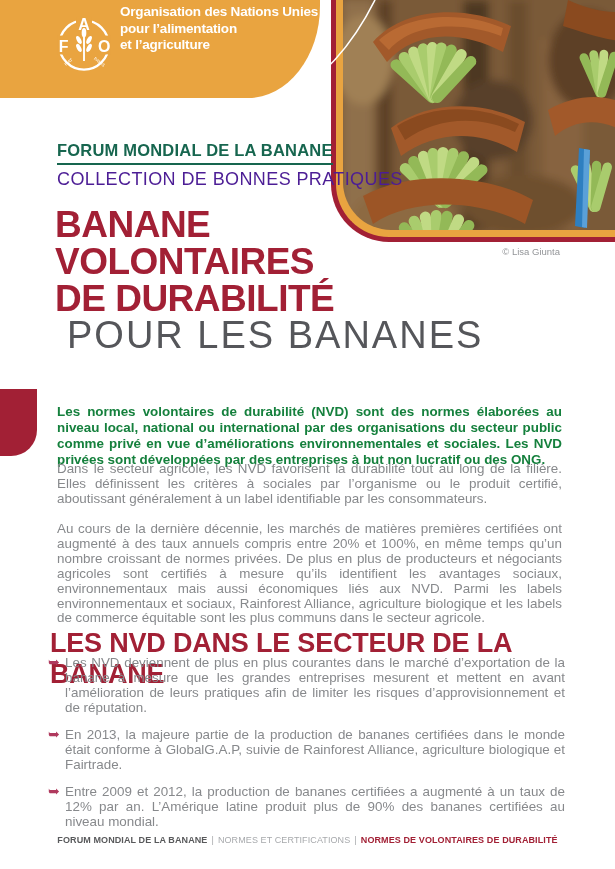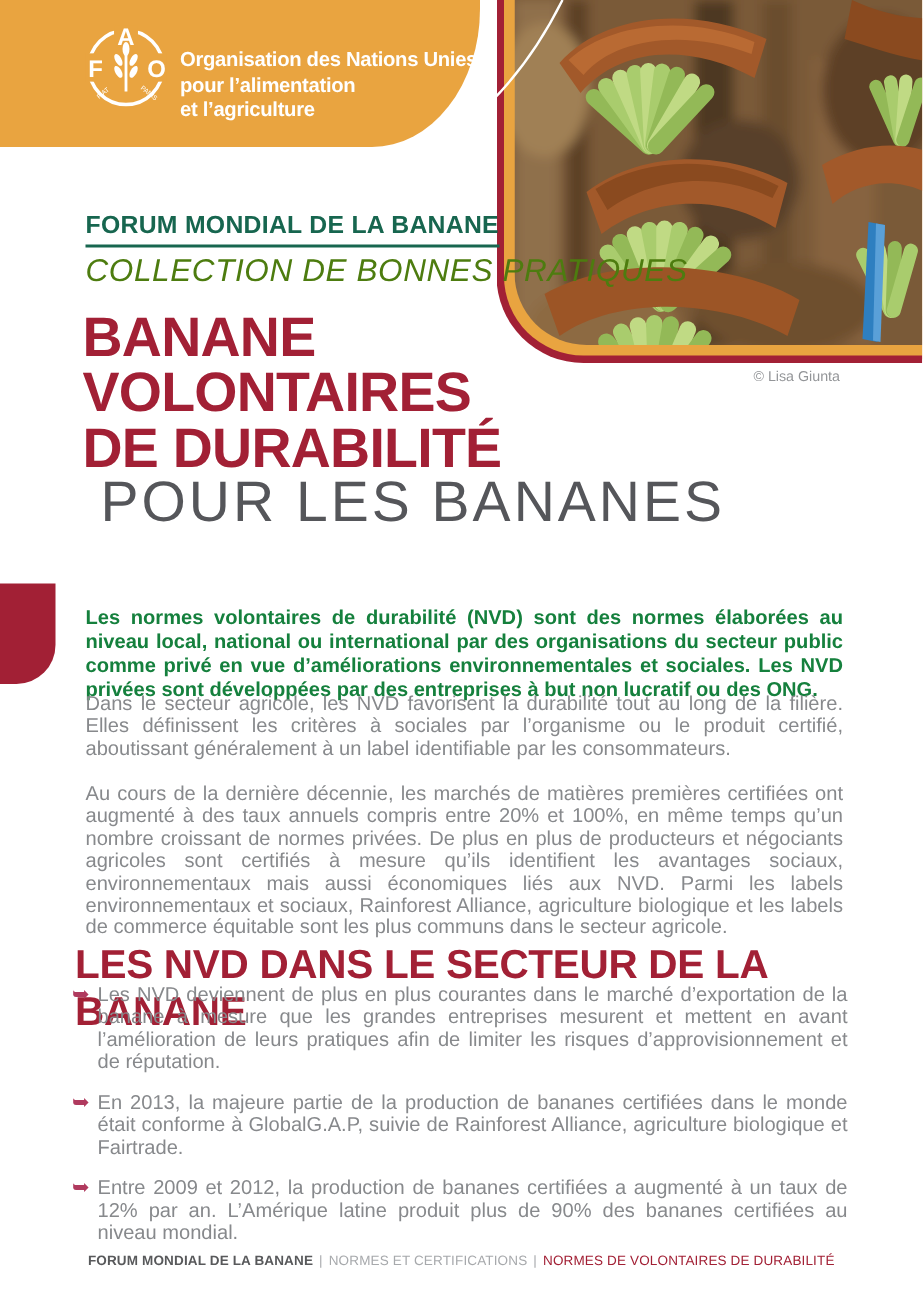--- a/index.html
+++ b/index.html
@@ -3,39 +3,39 @@
 <meta charset="utf-8">
 <style>
   html,body{margin:0;padding:0;background:#fff;}
   .page{position:relative;width:615px;height:869px;background:#fff;overflow:hidden;
         font-family:"Liberation Sans",sans-serif;}
 
   
   .header-orange{position:absolute;left:0;top:0;width:320px;height:98px;
     background:#E9A440;border-bottom-right-radius:72px 92px;}
   .fao-logo{position:absolute;left:55px;top:16px;width:58px;height:58px;}
-  .org-name{position:absolute;left:120px;top:32px;color:#fff;font-weight:bold;
+  .org-name{position:absolute;left:120px;top:4px;color:#fff;font-weight:bold;
     font-size:13.5px;line-height:16.5px;letter-spacing:-0.2px;}
 
   
   .photo-frame{position:absolute;left:331px;top:0;width:284px;height:242px;box-sizing:border-box;
     background:#E9A440;border-left:5px solid #A22035;border-bottom:5px solid #A22035;
     border-bottom-left-radius:58px;padding:0 0 7px 7px;}
   .photo{width:100%;height:100%;border-bottom-left-radius:48px;overflow:hidden;}
   .photo svg{display:block;width:100%;height:100%;}
   .photo-credit{position:absolute;top:246px;right:55px;color:#939598;font-size:9.5px;margin-left:44px;}
 
   
   .arc-overlay{position:absolute;left:250px;top:0;width:140px;height:110px;pointer-events:none;}
 
   
   .program{position:absolute;left:57px;top:141px;}
   .program-title{display:inline-block;color:#17664F;font-weight:bold;font-size:16.5px;
     letter-spacing:0.2px;border-bottom:2px solid #17664F;padding-bottom:3px;}
-  .program-subtitle{color:#4d7c0f;font-size:21px;margin-top:4px;letter-spacing:0.4px;font-style:italic;}
+  .program-subtitle{color:#4c1d95;font-size:18px;margin-top:4px;letter-spacing:0.4px;}
 
   
   .doc-title{position:absolute;left:55px;top:206px;color:#A22035;font-weight:bold;
     font-size:37px;line-height:37px;letter-spacing:-0.5px;}
   .doc-title .sub{color:#55565A;font-weight:200;letter-spacing:2px;font-size:38px;margin-left:12px;}
 
   
   .left-tab{position:absolute;left:0;top:389px;width:37px;height:67px;background:#A22035;
     border-radius:0 0 26px 0;}
 
@@ -53,21 +53,21 @@
   .bullet{display:flex;margin-bottom:12px;}
   .bullet .arrow{flex:none;width:17px;color:#B03A5E;font-size:14px;line-height:15px;}
   .bullet .txt{flex:1;text-align:justify;font-size:13.4px;line-height:15px;color:#87898C;}
 
   
   .footer{position:absolute;left:0;top:835px;width:100%;display:flex;justify-content:center;
     align-items:center;gap:4px;font-size:9px;letter-spacing:0.1px;}
   .footer .f-bold{color:#58595B;font-weight:bold;}
   .footer .f-sep{color:#A7A9AC;font-weight:normal;}
   .footer .f-light{color:#A7A9AC;}
-  .footer .f-red{color:#A22035;font-weight:normal;}
+  .footer .f-red{color:#A22035;font-weight:bold;}
 </style>
 </head>
 <body>
 
 <div class="page">
 
   <div class="header-orange">
     <svg class="fao-logo" viewBox="0 0 80 80">
       <circle cx="40" cy="40" r="34" fill="none" stroke="#fff" stroke-width="3.2"></circle>
       <rect x="3" y="27" width="17" height="26" fill="#E9A440"></rect>

